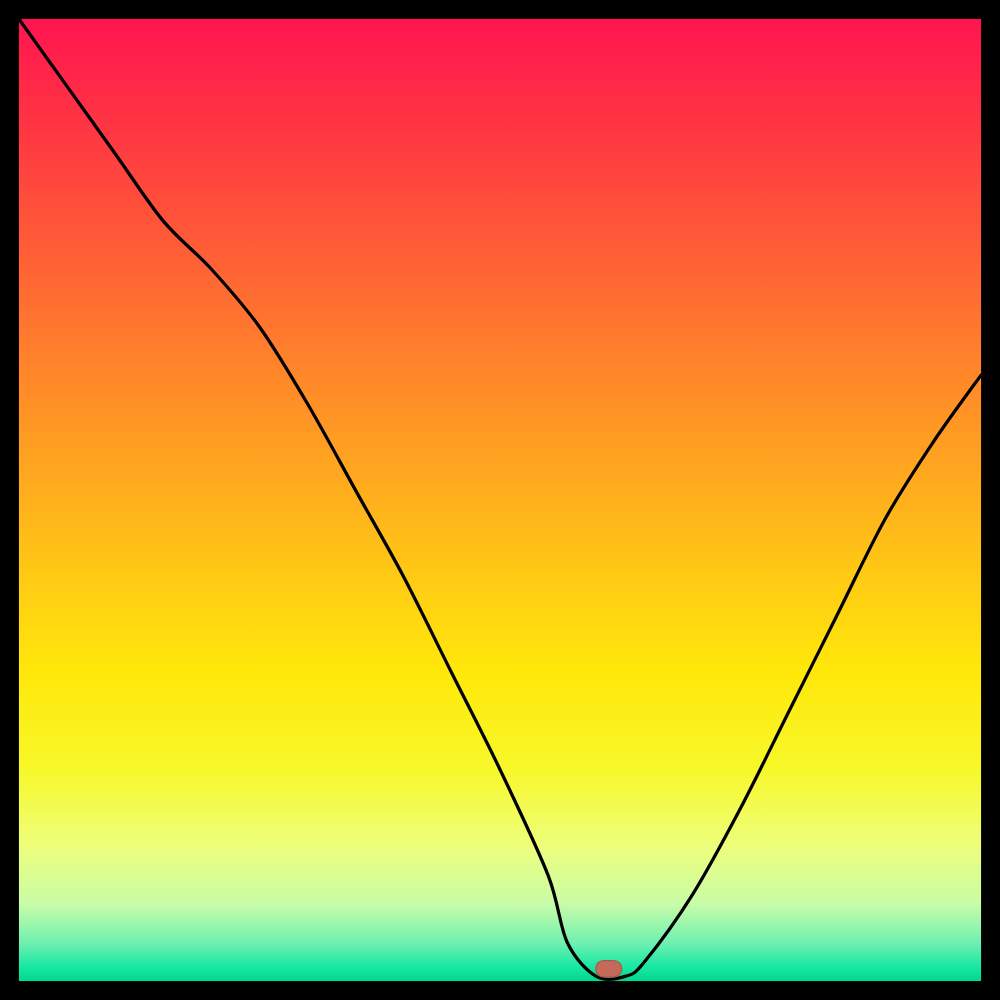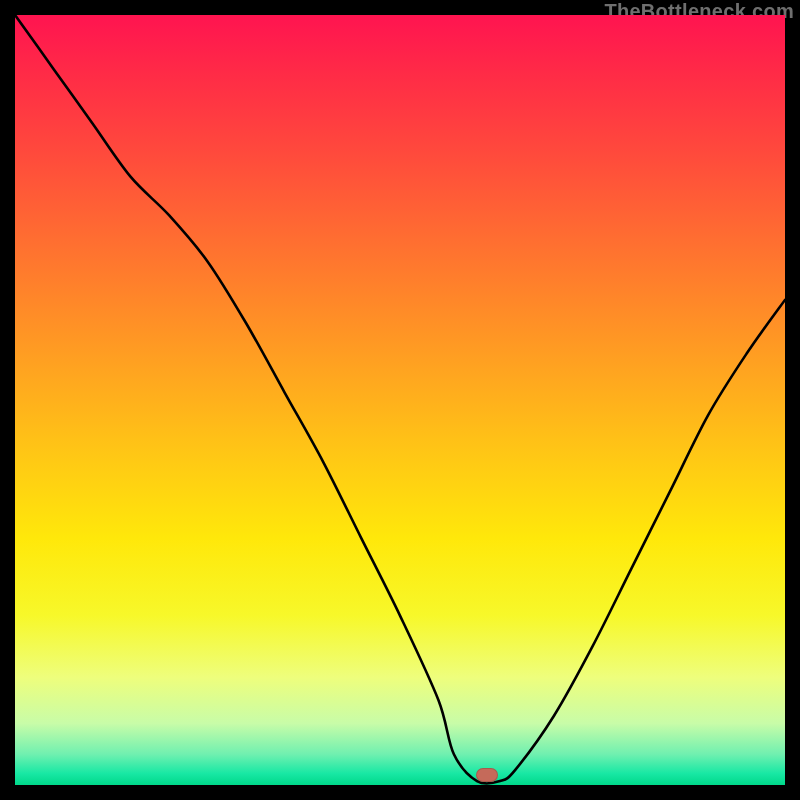--- a/index.html
+++ b/index.html
@@ -69,21 +69,20 @@
     font-size: 20px;
     font-weight: 600;
     color: #6f6f6f;
     letter-spacing: 0.3px;
   }
 </style>
 </head>
 <body>
 
 <div class="frame">
-  <div class="attribution">TheBottleneck.com</div>
   <div class="plot">
     <div class="gradient"></div>
     <svg class="curve" viewBox="0 0 770 770" preserveAspectRatio="none">
       <path id="curve-path" fill="none" stroke="#000" stroke-width="2.6" stroke-linejoin="round" stroke-linecap="round" d="M 0.0 0.0 C 6.2 8.6, 26.2 36.7, 38.5 53.9 C 50.8 71.1, 64.7 90.6, 77.0 107.8 C 89.3 125.0, 103.2 146.9, 115.5 161.7 C 127.8 176.5, 141.7 186.6, 154.0 200.2 C 166.3 213.8, 180.2 229.2, 192.5 246.4 C 204.8 263.6, 218.7 287.1, 231.0 308.0 C 243.3 328.9, 257.2 355.1, 269.5 377.3 C 281.8 399.5, 295.7 423.2, 308.0 446.6 C 320.3 470.0, 334.2 499.0, 346.5 523.6 C 358.8 548.2, 372.7 574.7, 385.0 600.6 C 397.3 626.5, 414.9 663.1, 423.5 685.3 C 432.1 707.5, 432.7 726.3, 438.9 739.2 C 445.1 752.1, 454.6 761.8, 462.0 766.1 C 469.4 770.5, 478.9 768.0, 485.1 766.1 C 491.3 764.3, 491.9 765.1, 500.5 754.6 C 509.1 744.1, 526.7 720.4, 539.0 700.7 C 551.3 681.0, 565.2 654.8, 577.5 631.4 C 589.8 608.0, 603.7 579.0, 616.0 554.4 C 628.3 529.8, 642.2 502.0, 654.5 477.4 C 666.8 452.8, 680.7 422.6, 693.0 400.4 C 705.3 378.2, 719.2 357.3, 731.5 338.8 C 743.8 320.3, 763.8 293.5, 770.0 284.9"></path>
     </svg>
     <div class="marker" id="marker" style="left: 461px; top: 753px;"></div>
   </div>
 </div>
 
 </body></html>

